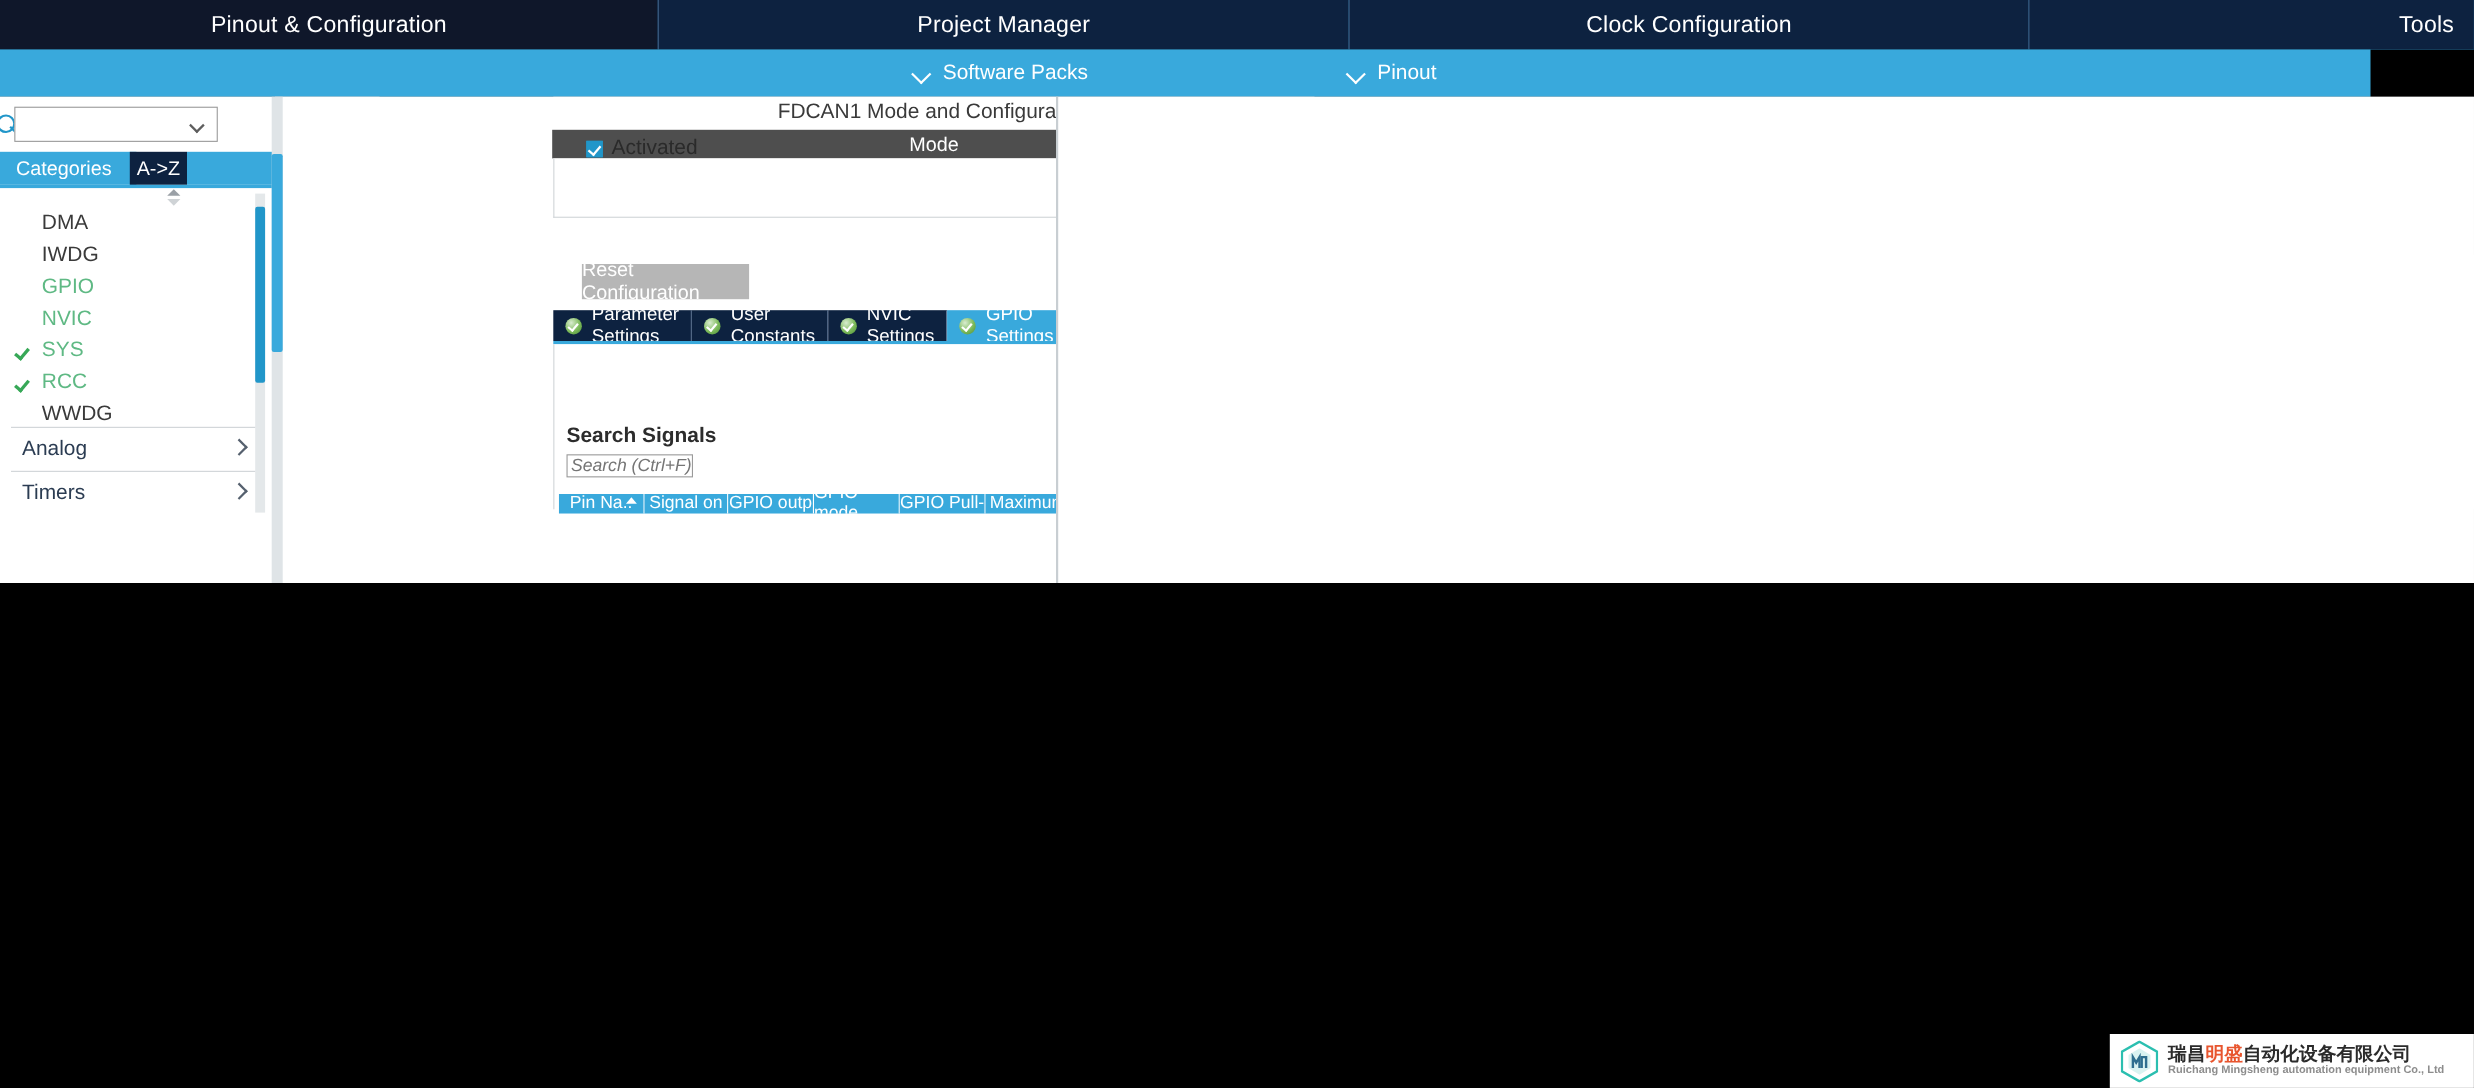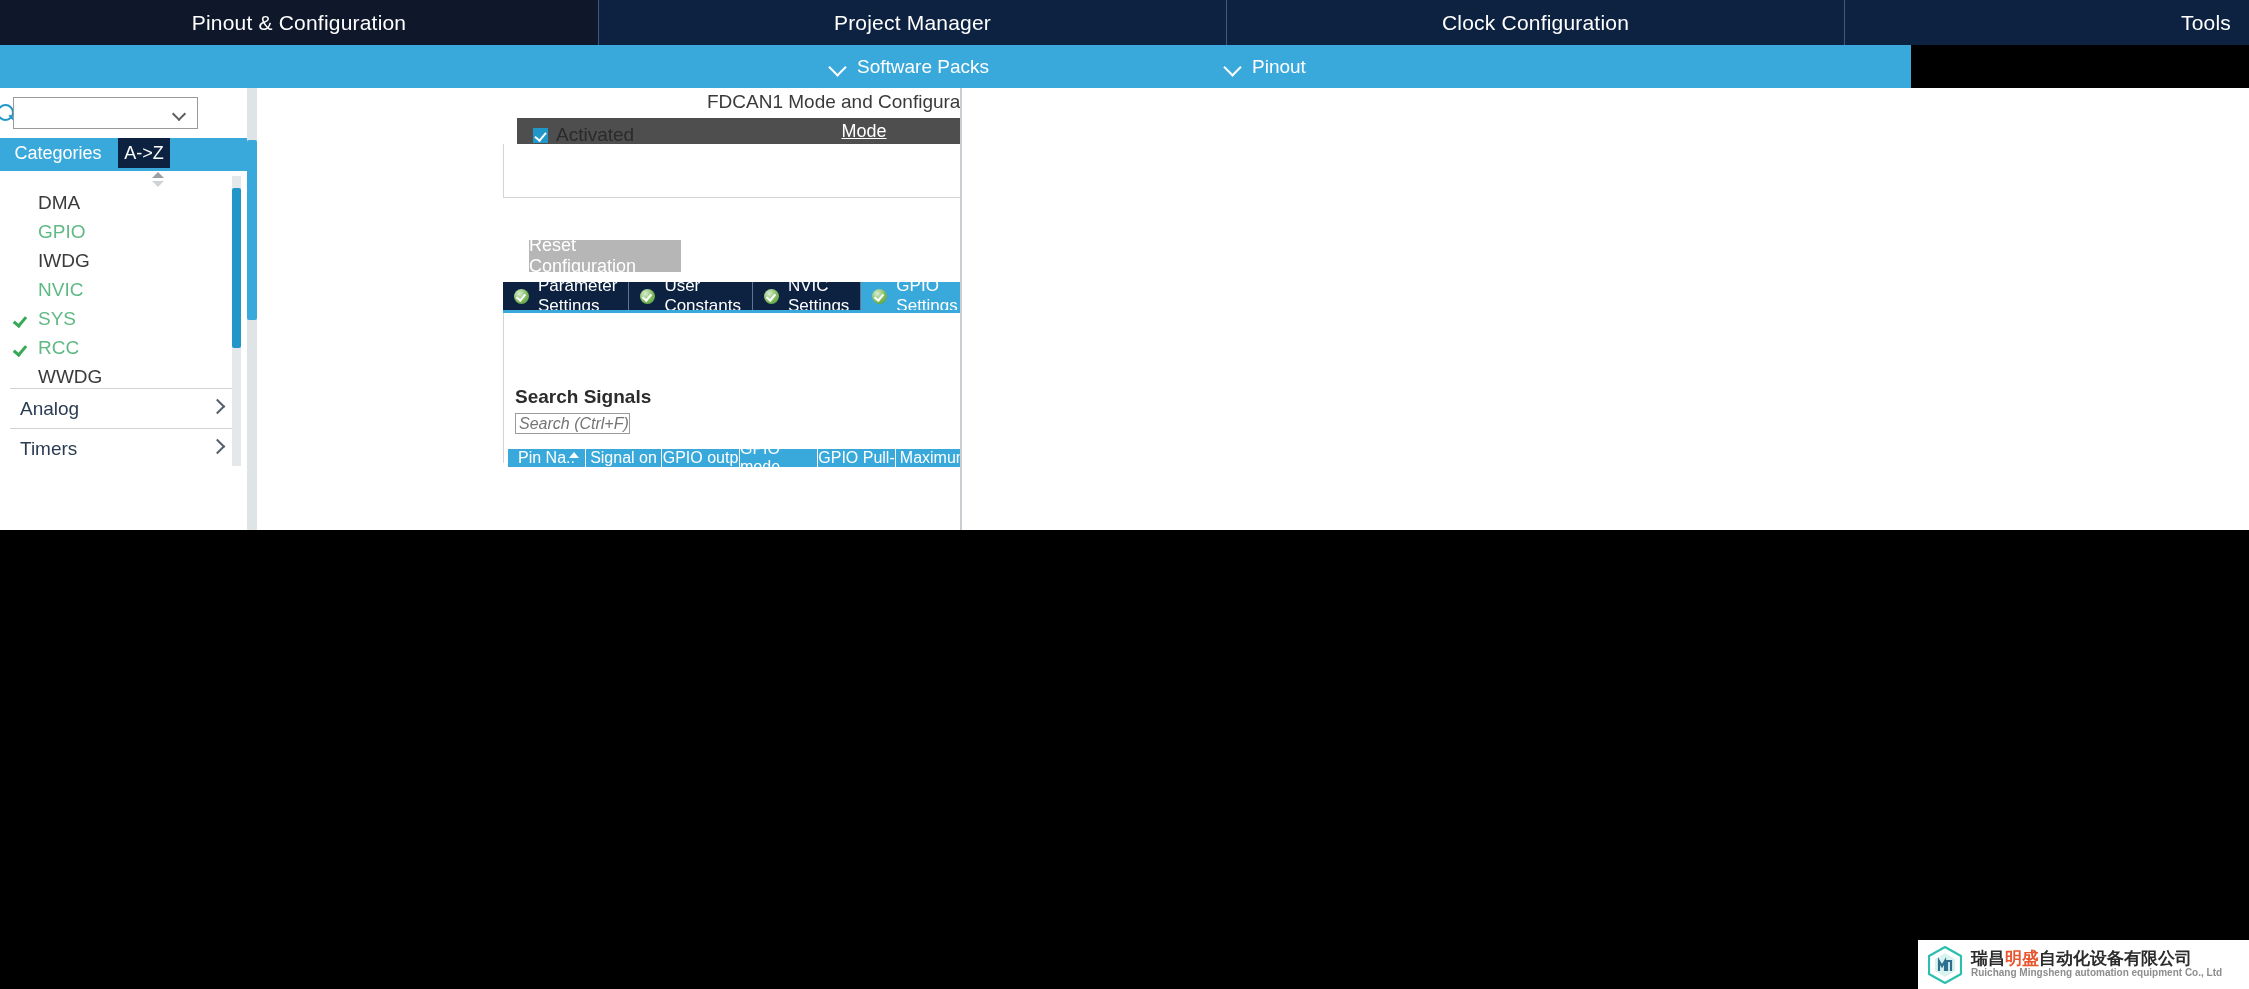--- a/index.html
+++ b/index.html
@@ -15,21 +15,21 @@
   .toptab{ height:45px; display:flex; align-items:center; justify-content:center;
            color:#ffffff; font-size:21px; letter-spacing:.2px; }
   .toptab.active{ background:#0f172a; }
   .toptab.idle{ background:#0d2240; border-left:1px solid #3b5a80; }
   #tab-pinout{ width:598px; }
   #tab-clock{  width:618px; }
   #tab-project{ width:628px; }
   #tab-tools{ width:405px; justify-content:flex-end; padding-right:18px; }
 
   
-  .subbar{ position:absolute; left:0; top:45px; width:1911px; height:43px; background:#39a9dc; }
+  .subbar{ position:absolute; left:0; top:45px; width:2155px; height:43px; background:#39a9dc; }
   .subitem{ position:absolute; top:0; height:43px; display:flex; align-items:center; gap:10px;
             color:#ffffff; font-size:19px; }
   #sp-softwarepacks{ left:830px; }
   #sp-pinout{ left:1225px; }
   .chev{ display:inline-block; width:17px; height:17px; position:relative; }
   .chev:before{ content:""; position:absolute; left:1px; top:3px; width:11px; height:11px;
                 border-right:2.6px solid #fff; border-bottom:2.6px solid #fff;
                 transform:rotate(45deg); }
 
   
@@ -94,21 +94,21 @@
   
   .midpanel{ position:absolute; left:250px; top:88px; width:710px; height:442px; background:#ffffff; }
   .mid-vsb-track{ position:absolute; left:247px; top:88px; width:10px; height:442px; background:#dfe4e7; }
   .mid-vsb-thumb{ position:absolute; left:247px; top:140px; width:10px; height:180px; background:#39a9dc; border-radius:2px; }
 
   .panel-title{ position:absolute; left:253px; top:0px; width:692px; height:28px;
                 display:flex; align-items:center; justify-content:center;
                 font-size:19px; color:#3a3a3a; background:#fff; }
   .section-head{ position:absolute; height:26px; display:flex; align-items:center;
                  justify-content:center; background:#4e4e4e; color:#ffffff; font-size:18px; }
-  #sec-mode{ left:267px; top:30px; width:694px;text-decoration:underline; }
+  #sec-mode{ left:252px; top:30px; width:694px; }
   #sec-config{ left:253px; top:116px; width:694px; }
   .mode-body{ position:absolute; left:253px; top:56px; width:694px; height:54px;
               background:#fff; border-left:1px solid #d0d5d8; border-right:1px solid #d0d5d8;
               border-bottom:1px solid #d0d5d8; }
   .chk{ position:absolute; width:15px; height:15px; border:1px solid #8a8a8a; background:#fff; }
   .chk.on{ background:#2196c9; border-color:#2196c9; }
   .chk.on:before{ content:""; position:absolute; left:3px; top:1px; width:5px; height:9px;
                   border-right:2.2px solid #fff; border-bottom:2.2px solid #fff;
                   transform:rotate(40deg); }
   #chk-activated{ left:283px; top:40px; }
@@ -228,24 +228,24 @@
     <div class="updown"></div>
 
     <div class="sb-track"></div>
     <div class="sb-scroll"></div>
 
     <div class="peri-list">
       <div class="peri">
         <span class="lbl c-dark">DMA</span>
       </div>
       <div class="peri">
+        <span class="lbl c-dark">IWDG</span>
+      </div>
+      <div class="peri">
         <span class="lbl c-green">GPIO</span>
-      </div>
-      <div class="peri">
-        <span class="lbl c-dark">IWDG</span>
       </div>
       <div class="peri">
         <span class="lbl c-green">NVIC</span>
       </div>
       <div class="peri">
         <span class="tick"></span>
         <span class="lbl c-green">SYS</span>
       </div>
       <div class="peri">
         <span class="tick"></span>

